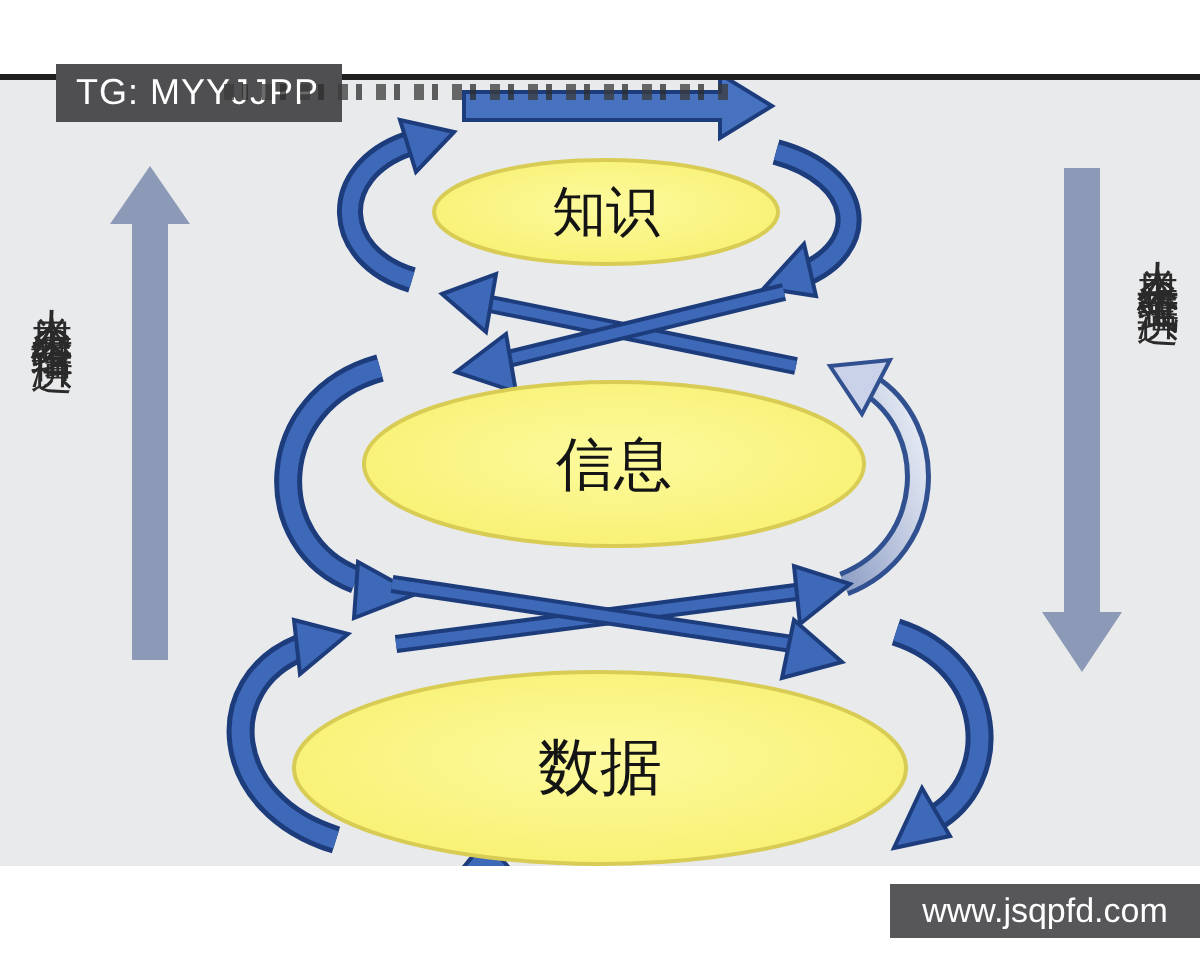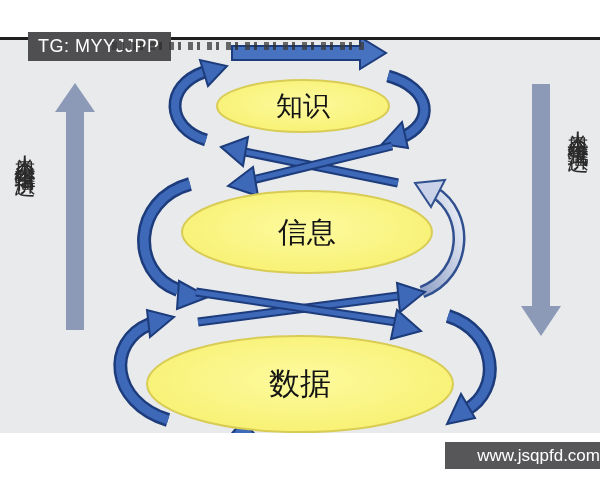--- a/index.html
+++ b/index.html
@@ -28,21 +28,21 @@
     position:absolute;left:112px;top:42px;width:252px;height:8px;opacity:.75;
     background:repeating-linear-gradient(90deg,#3a3a3a 0 5px,transparent 5px 9px,#2c2c2c 9px 12px,transparent 12px 19px);
   }
   
   .bottom-strip{
     position:absolute;left:0;top:433px;width:600px;height:47px;background:#ffffff;
   }
   .site-badge{
     position:absolute;left:445px;top:9px;width:155px;height:27px;
     background:#57575a;color:#ffffff;font-size:17px;line-height:27px;
-    text-align:right;
+    text-align:center;
   }
   
   .side-label{
     position:absolute;writing-mode:vertical-rl;text-orientation:upright;
     color:#2a2a2a;font-size:21px;letter-spacing:3px;white-space:nowrap;
   }
   .side-label.left{left:11px;top:138px;}
   .side-label.right{left:564px;top:114px;}
   .node-label{
     font-family:"Liberation Sans",sans-serif;fill:#141414;

